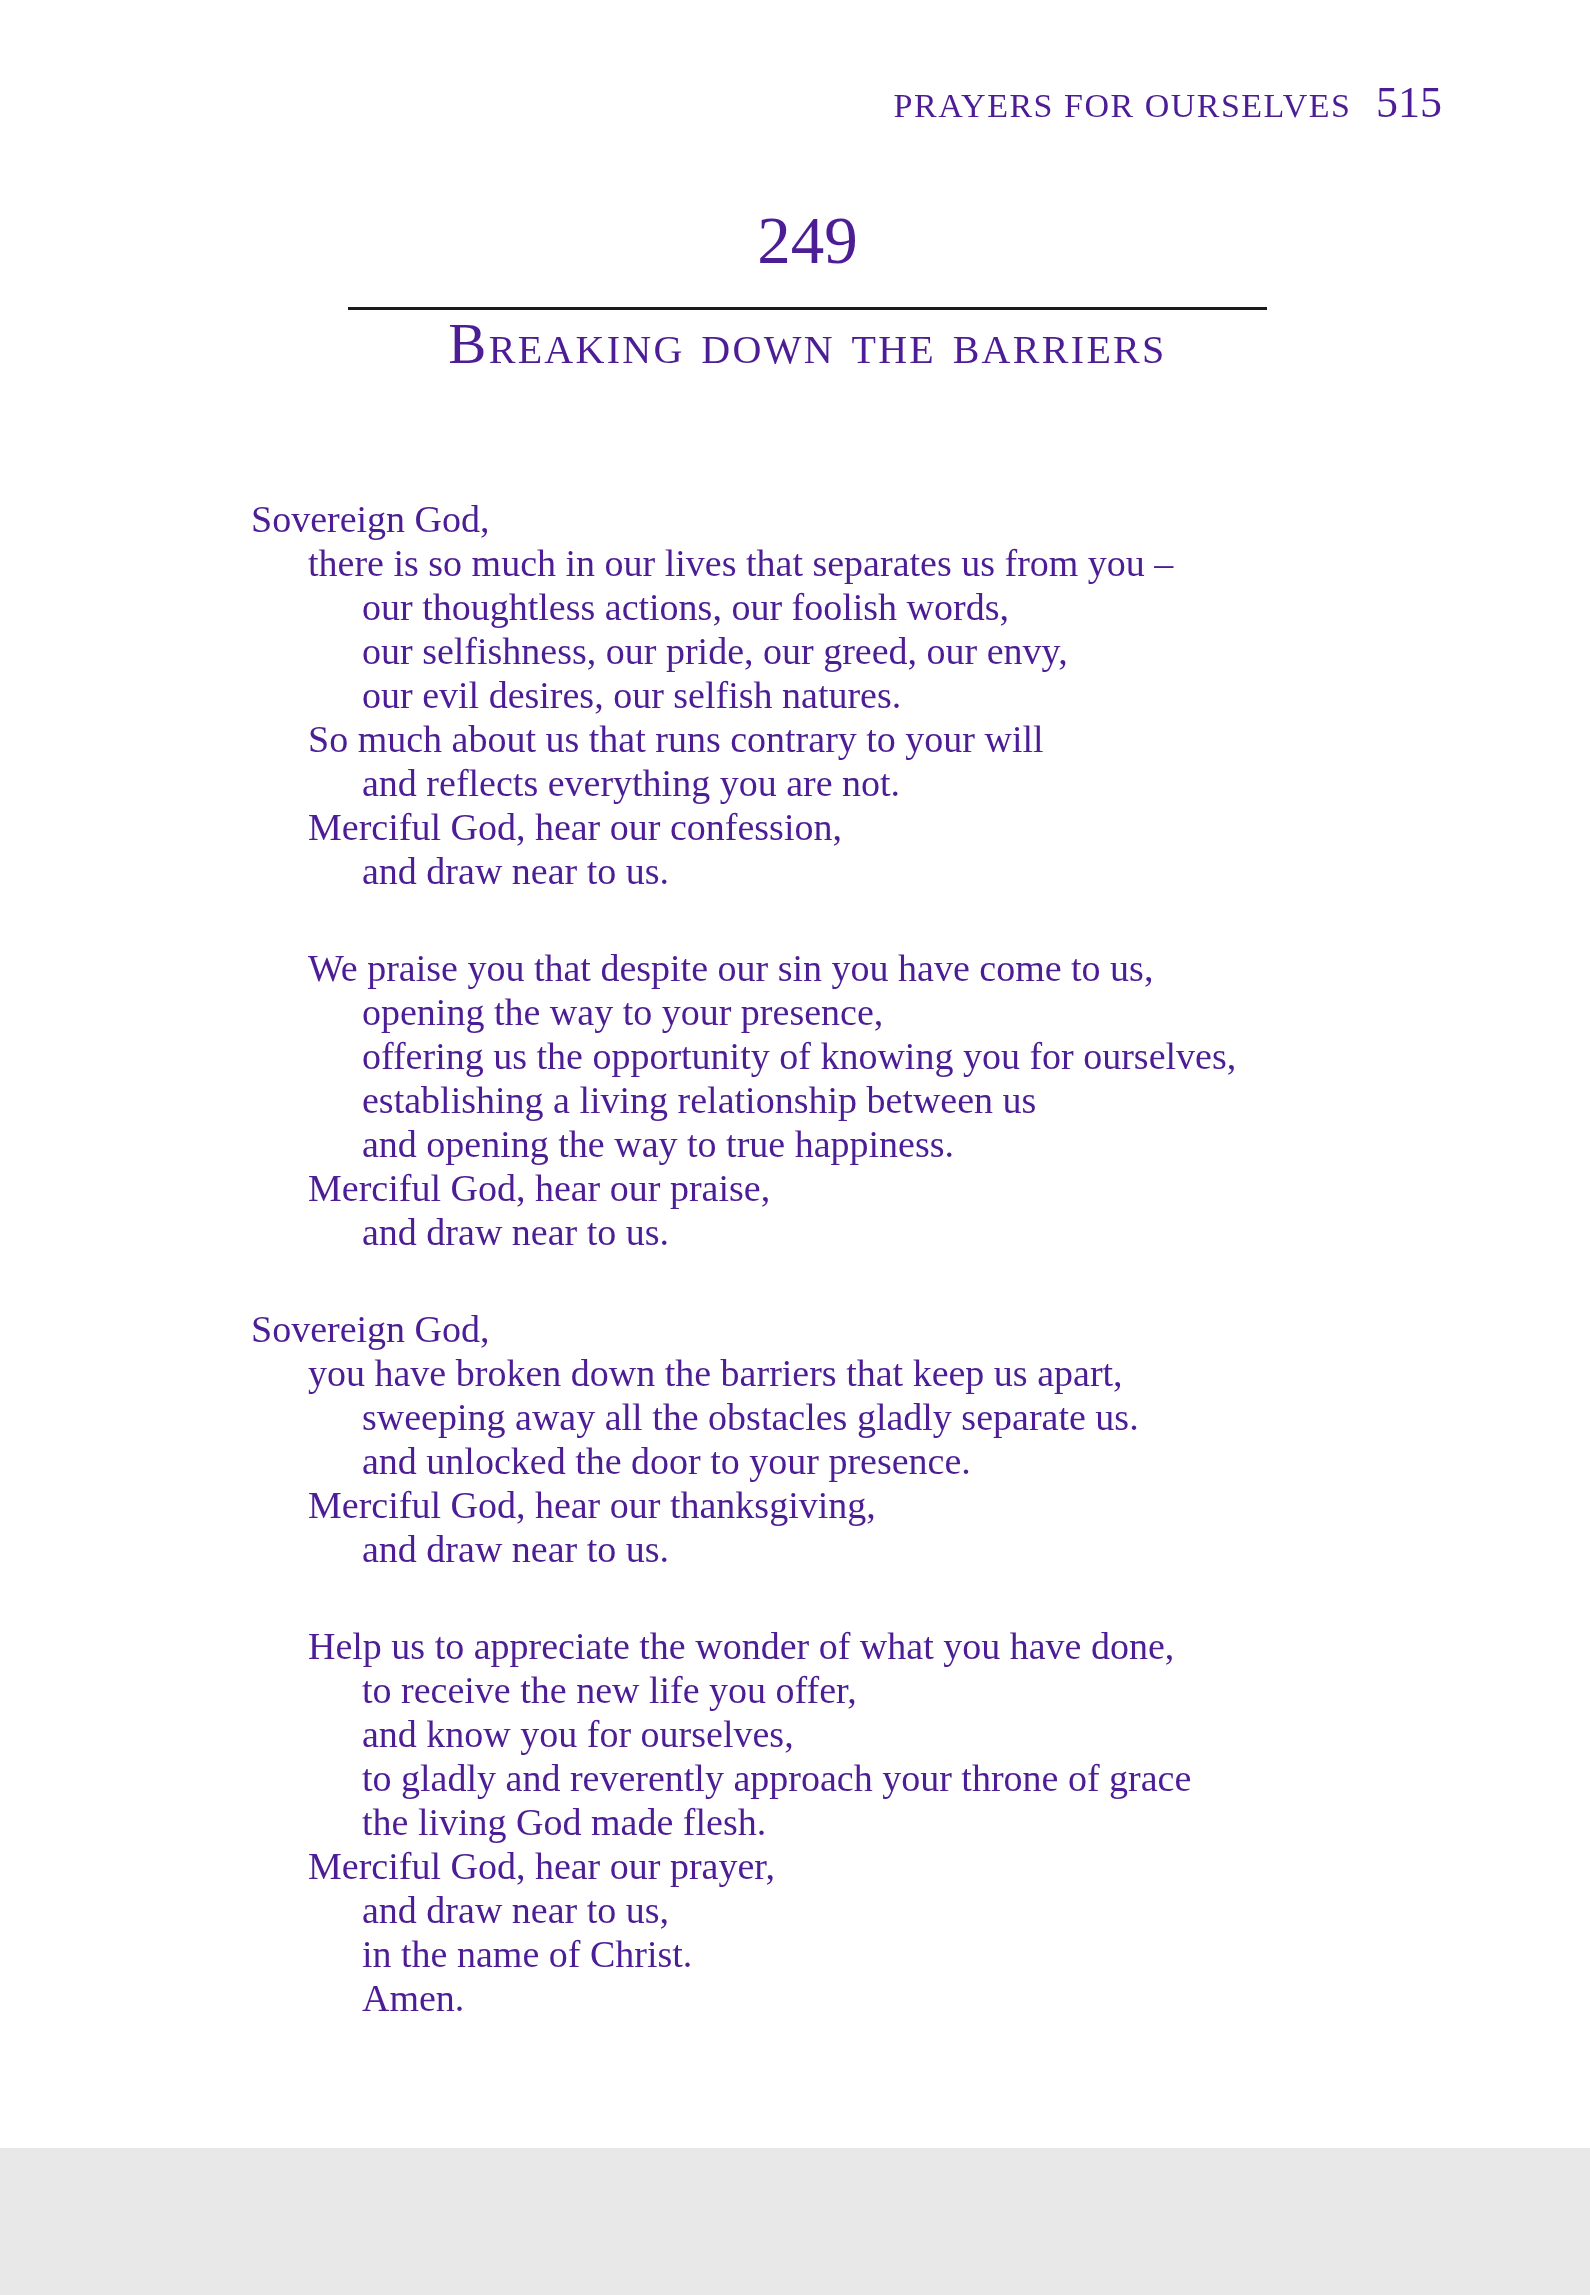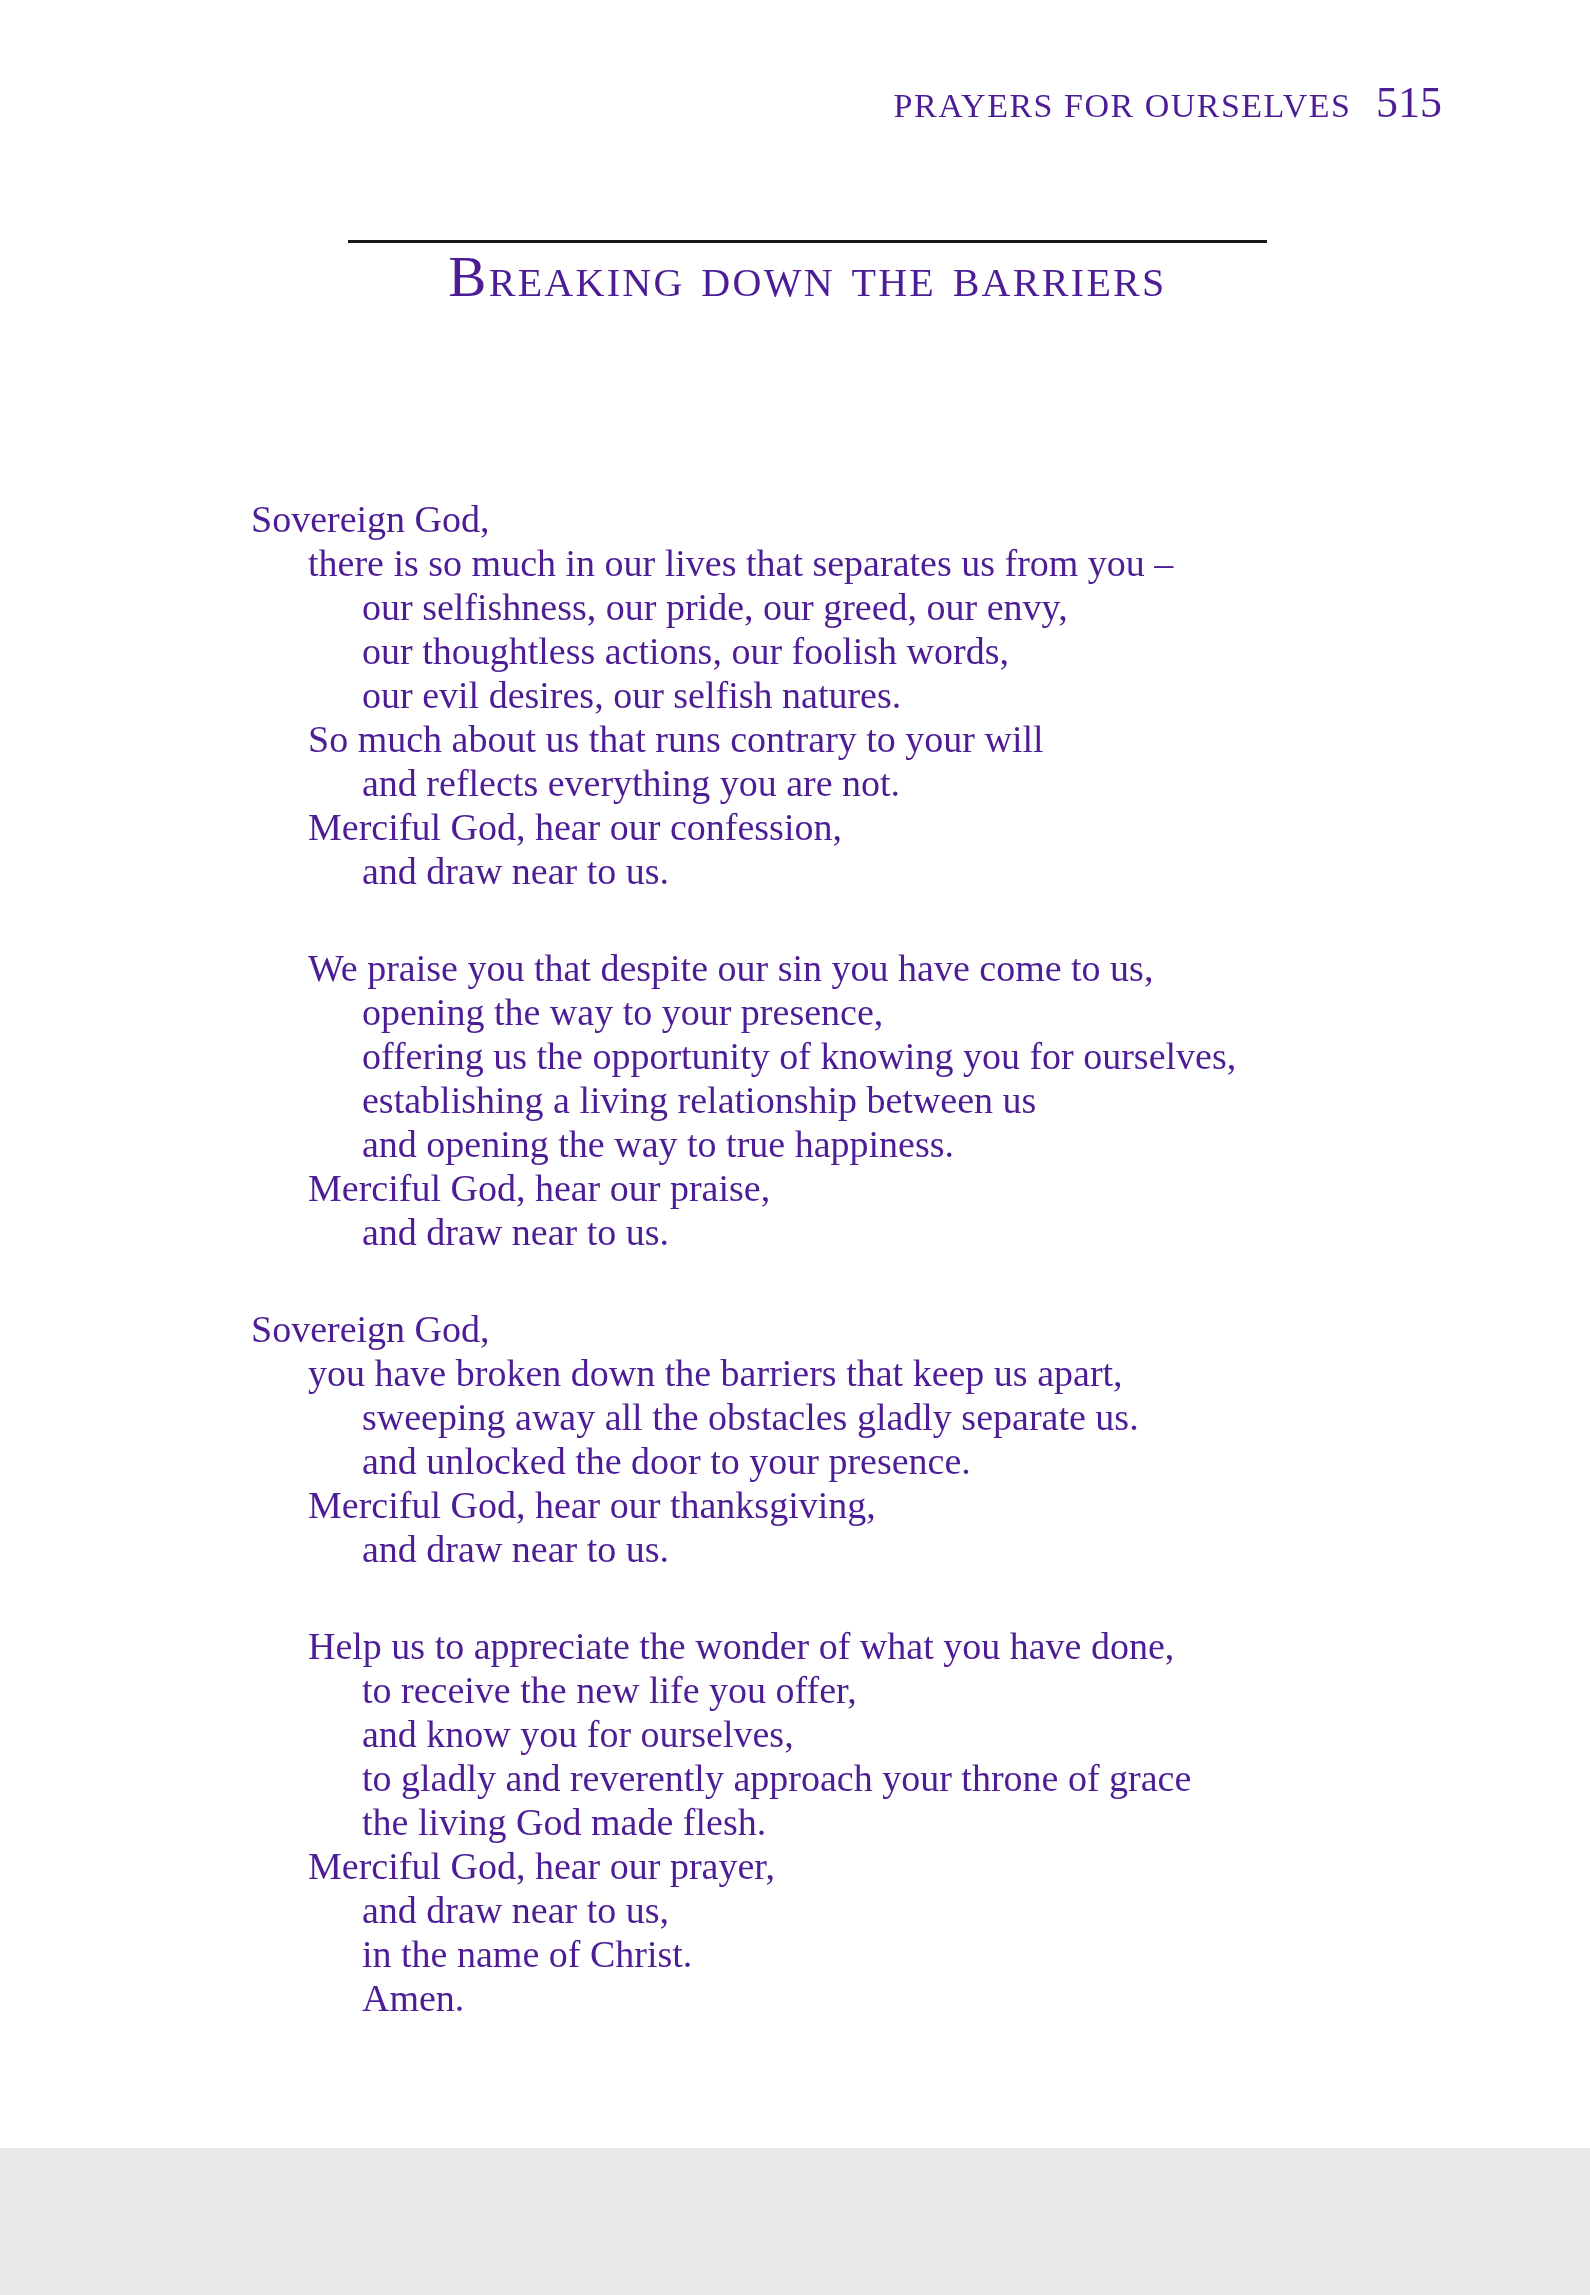--- a/index.html
+++ b/index.html
@@ -83,30 +83,31 @@
 <body>
 
 <div class="page">
 
   <div class="running-header">
     <span class="running-title">PRAYERS FOR OURSELVES</span>
     <span class="page-number">515</span>
   </div>
 
   <div class="title-block">
+    <div class="prayer-number">249</div>
     <hr class="title-rule">
     <div class="prayer-title">Breaking down the barriers</div>
   </div>
 
   <div class="prayer-body" id="prayer-body">
       <div class="stanza">
         <div class="line i0">Sovereign God,</div>
         <div class="line i1">there is so much in our lives that separates us from you –</div>
+        <div class="line i2">our thoughtless actions, our foolish words,</div>
         <div class="line i2">our selfishness, our pride, our greed, our envy,</div>
-        <div class="line i2">our thoughtless actions, our foolish words,</div>
         <div class="line i2">our evil desires, our selfish natures.</div>
         <div class="line i1">So much about us that runs contrary to your will</div>
         <div class="line i2">and reflects everything you are not.</div>
         <div class="line i1">Merciful God, hear our confession,</div>
         <div class="line i2 bold">and draw near to us.</div>
       </div>
       <div class="stanza">
         <div class="line i1">We praise you that despite our sin you have come to us,</div>
         <div class="line i2">opening the way to your presence,</div>
         <div class="line i2">offering us the opportunity of knowing you for ourselves,</div>

